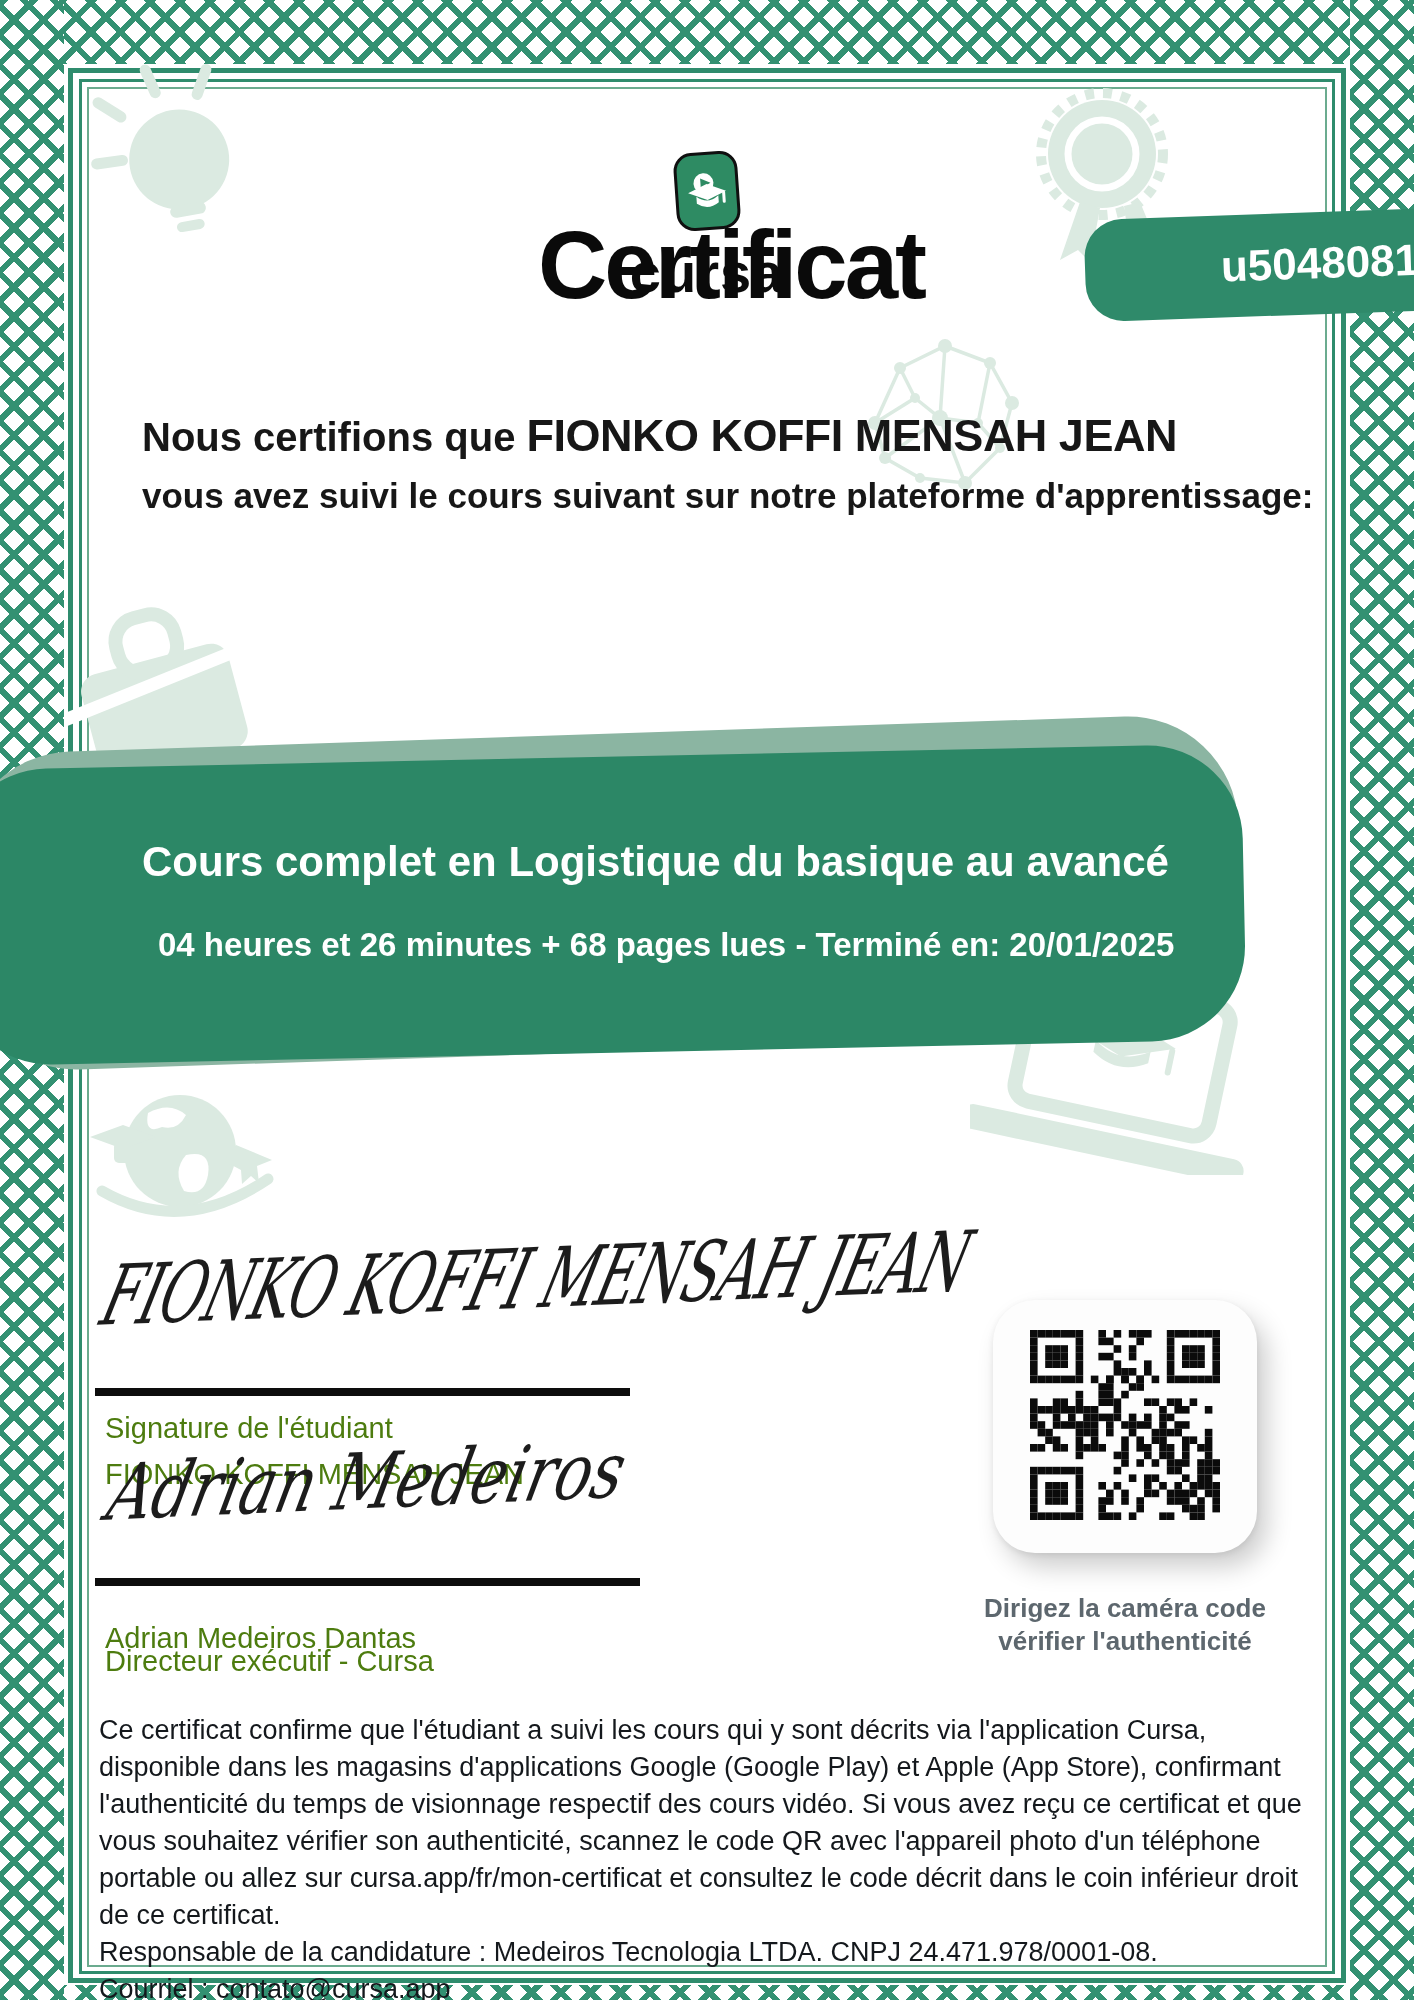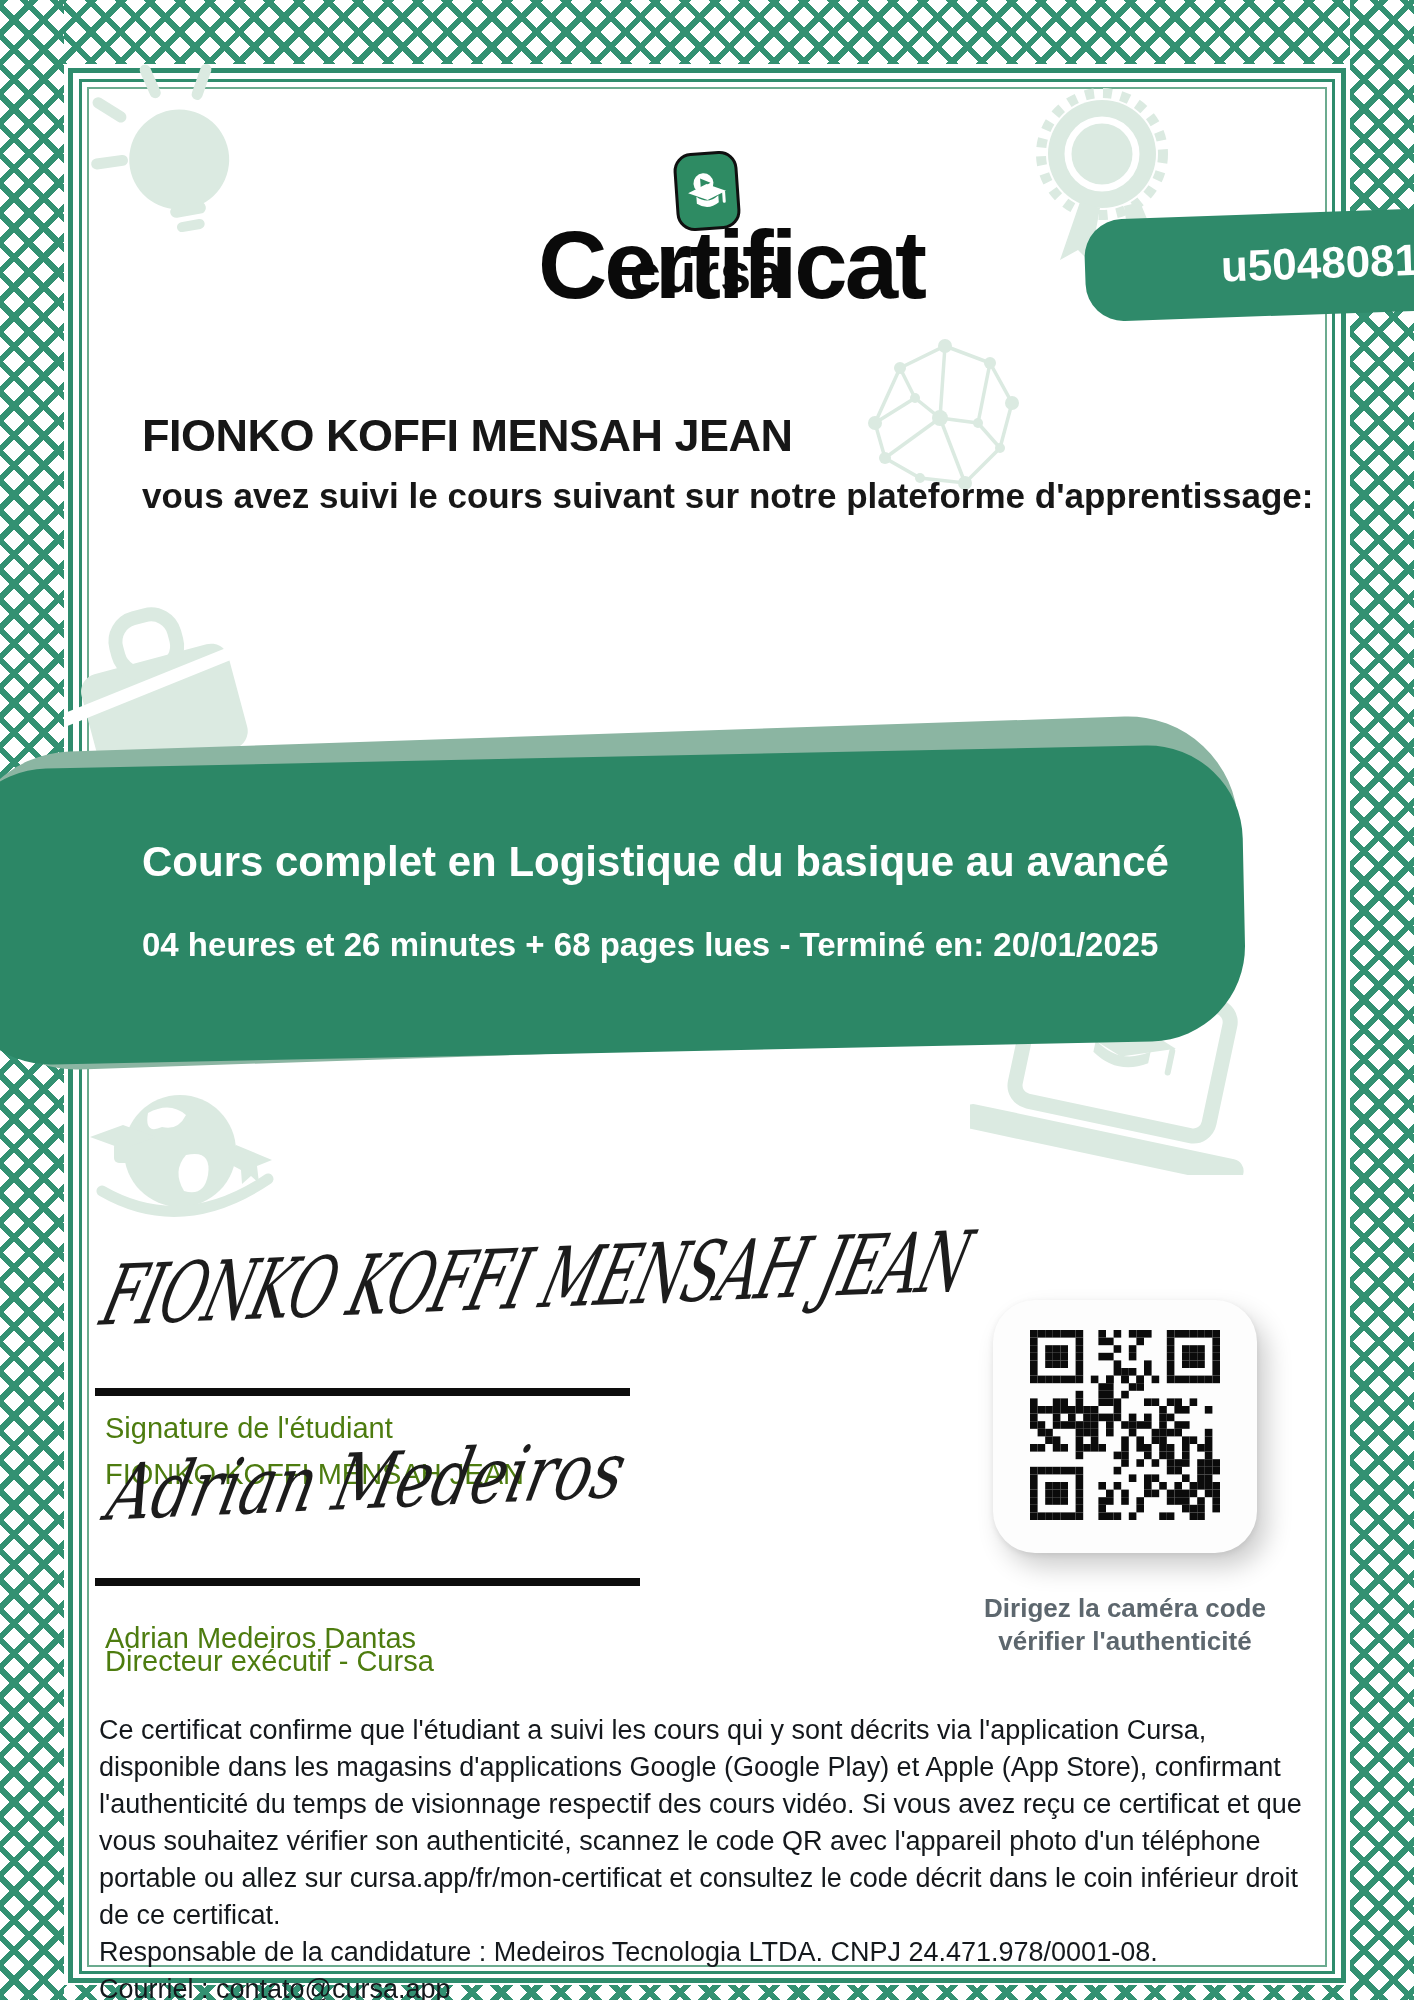--- a/index.html
+++ b/index.html
@@ -46,21 +46,21 @@
   .intro-name{font-size:45px;font-weight:800;letter-spacing:-0.5px;}
   .intro-l2{margin-top:14px;font-size:35px;font-weight:600;}
 
   
   .banner-light{position:absolute;left:-36px;top:734px;width:1276px;height:318px;
                 background:#8BB5A2;border-radius:110px;transform:rotate(-1.9deg);z-index:3;}
   .banner-dark{position:absolute;left:-46px;top:757px;width:1290px;height:296px;
                background:#2C8766;border-radius:95px;transform:rotate(-1.2deg);z-index:3;}
   .banner-text{position:absolute;left:142px;top:838px;z-index:4;color:#fff;}
   .banner-title{font-size:42px;font-weight:700;}
-  .banner-sub{margin-top:40px;font-size:33px;font-weight:700;}
+  .banner-sub{margin-top:40px;font-size:33px;font-weight:700;margin-left:16px;}
 
   
   .script{position:absolute;z-index:4;color:#1c1c1c;
           font-family:"DejaVu Serif",serif;font-style:italic;font-weight:400;}
   .script-student{left:92px;top:1282px;font-size:54px;letter-spacing:-1px;
           transform:skewX(-16deg) scaleY(1.55) rotate(-1.5deg);transform-origin:left bottom;}
   .script-director{left:100px;top:1468px;font-size:60px;
           transform:skewX(-14deg) scaleY(1.3) rotate(-2deg);transform-origin:left bottom;}
   .sig-line{position:absolute;height:8px;background:#0d0d0d;z-index:5;}
   .sig-line-student{left:95px;top:1388px;width:535px;}
@@ -183,20 +183,21 @@
   </div>
 
   <div class="cert-title">Certificat</div>
 
   <div class="badge">
     <span>u5048081</span>
   </div>
 
   <div class="intro">
     <div class="intro-l1">
+      <span class="intro-prefix">Nous certifions que</span>
       <span class="intro-name">FIONKO KOFFI MENSAH JEAN</span>
     </div>
     <div class="intro-l2">vous avez suivi le cours suivant sur notre plateforme d'apprentissage:</div>
   </div>
 
   <div class="banner-light"></div>
   <div class="banner-dark"></div>
   <div class="banner-text">
     <div class="banner-title">Cours complet en Logistique du basique au avancé</div>
     <div class="banner-sub">04 heures et 26 minutes + 68 pages lues - Terminé en: 20/01/2025</div>

